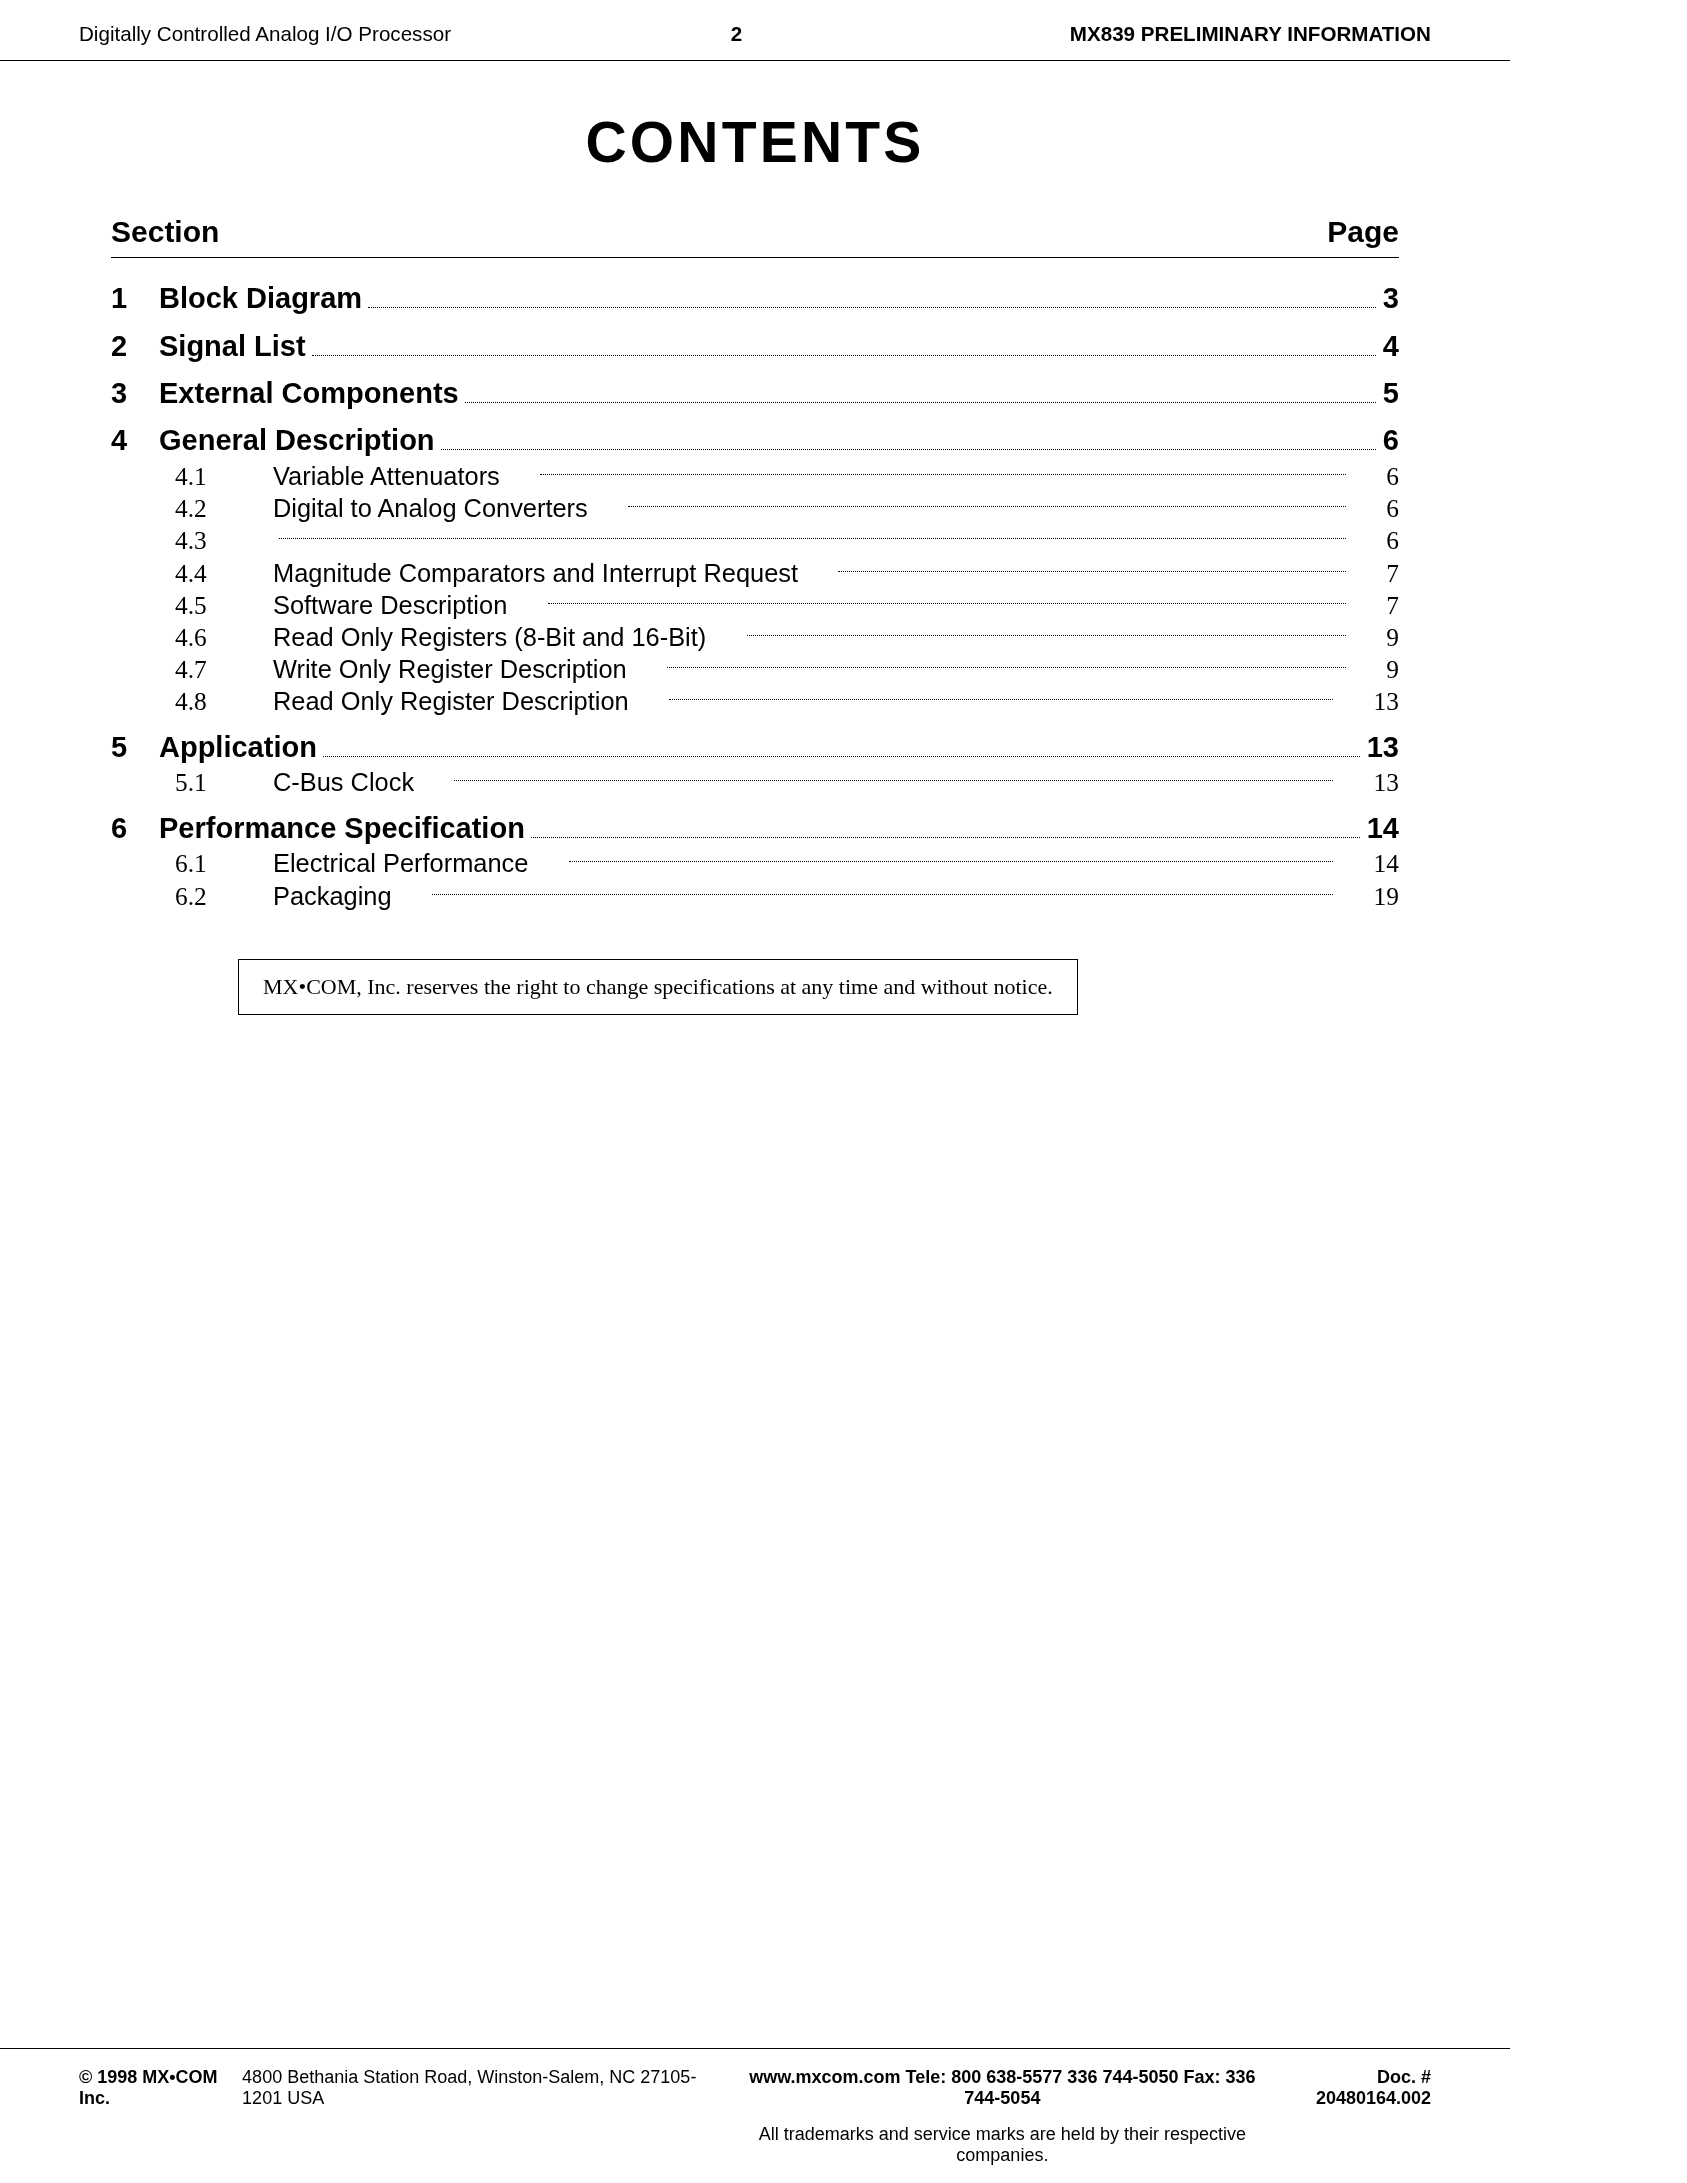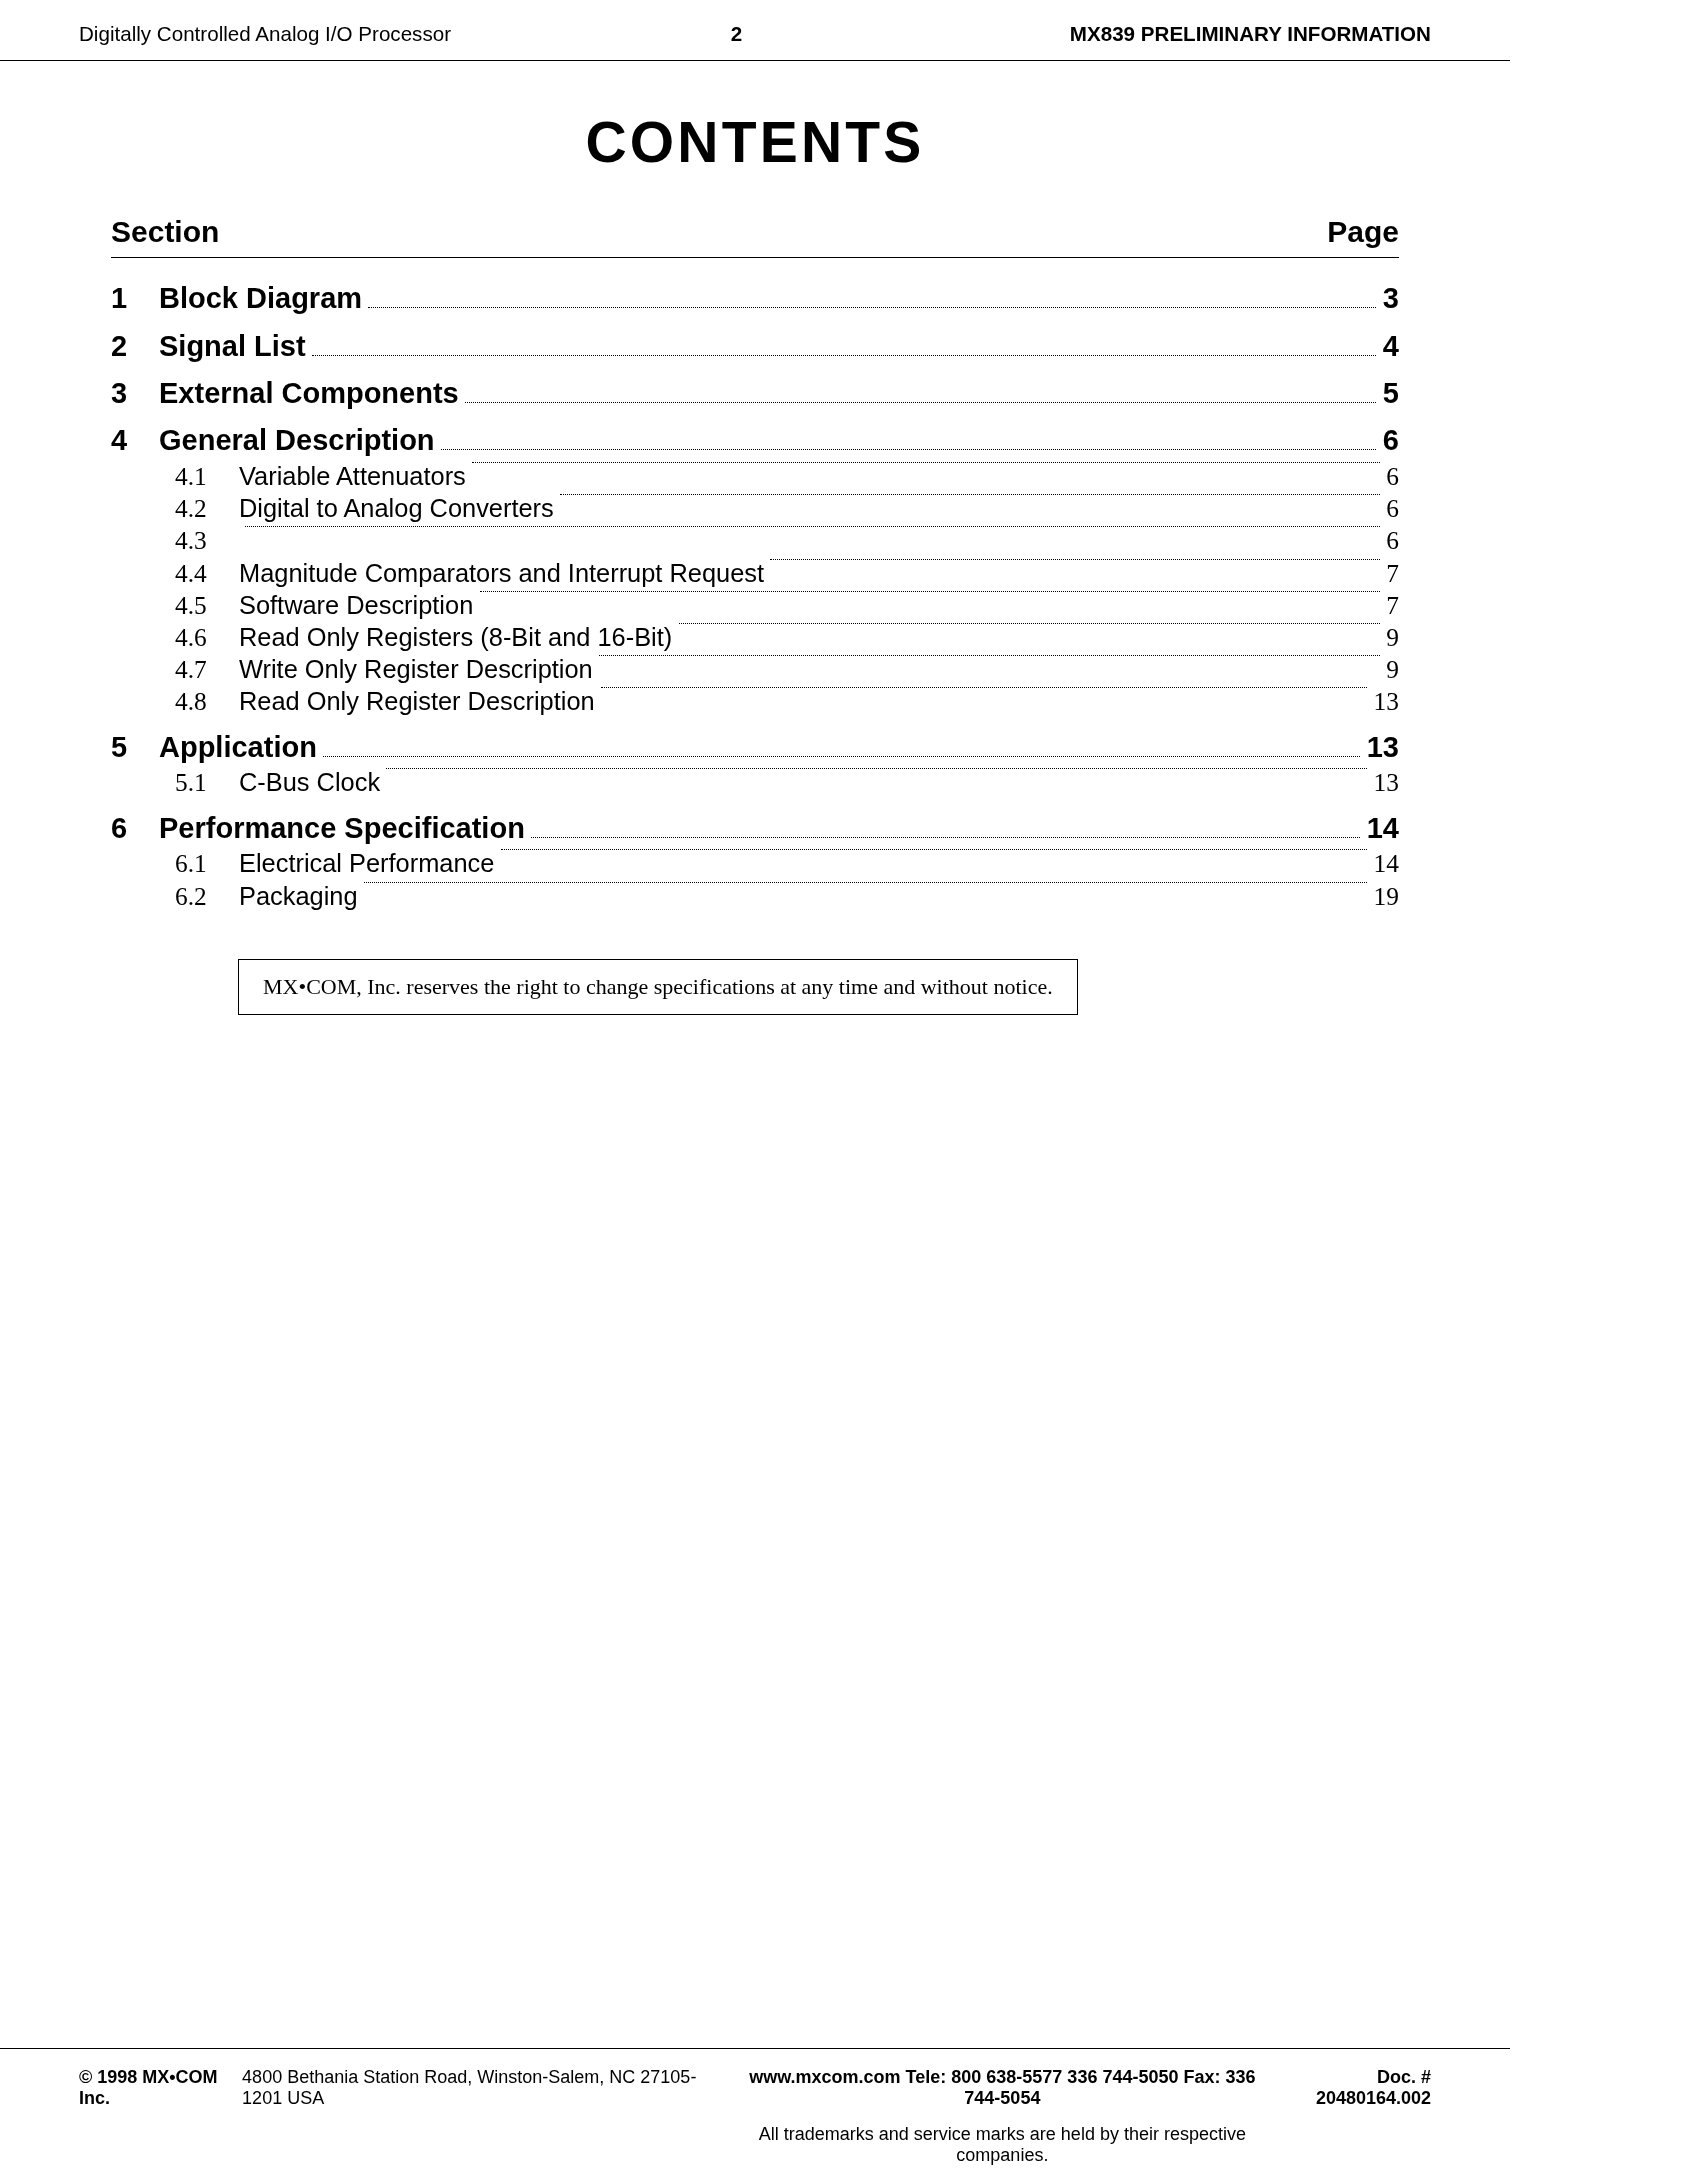--- a/index.html
+++ b/index.html
@@ -126,24 +126,25 @@
     .toc-page {
       font-size: 29px;
       font-weight: bold;
       font-family: Arial, Helvetica, sans-serif;
       white-space: nowrap;
     }
 
     
     .toc-sub-entry {
       display: flex;
-      align-items: flex-start;
+      align-items: center;
       margin-bottom: 3.2px;
       padding-left: 64px;
       font-size: 25.4px;
+      gap: 34px;
     }
 
     .toc-sub-num {
       font-size: 25.4px;
       font-family: 'Times New Roman', Times, serif;
       min-width: 64px;
     }
 
     .toc-sub-title {
       font-size: 25.4px;

